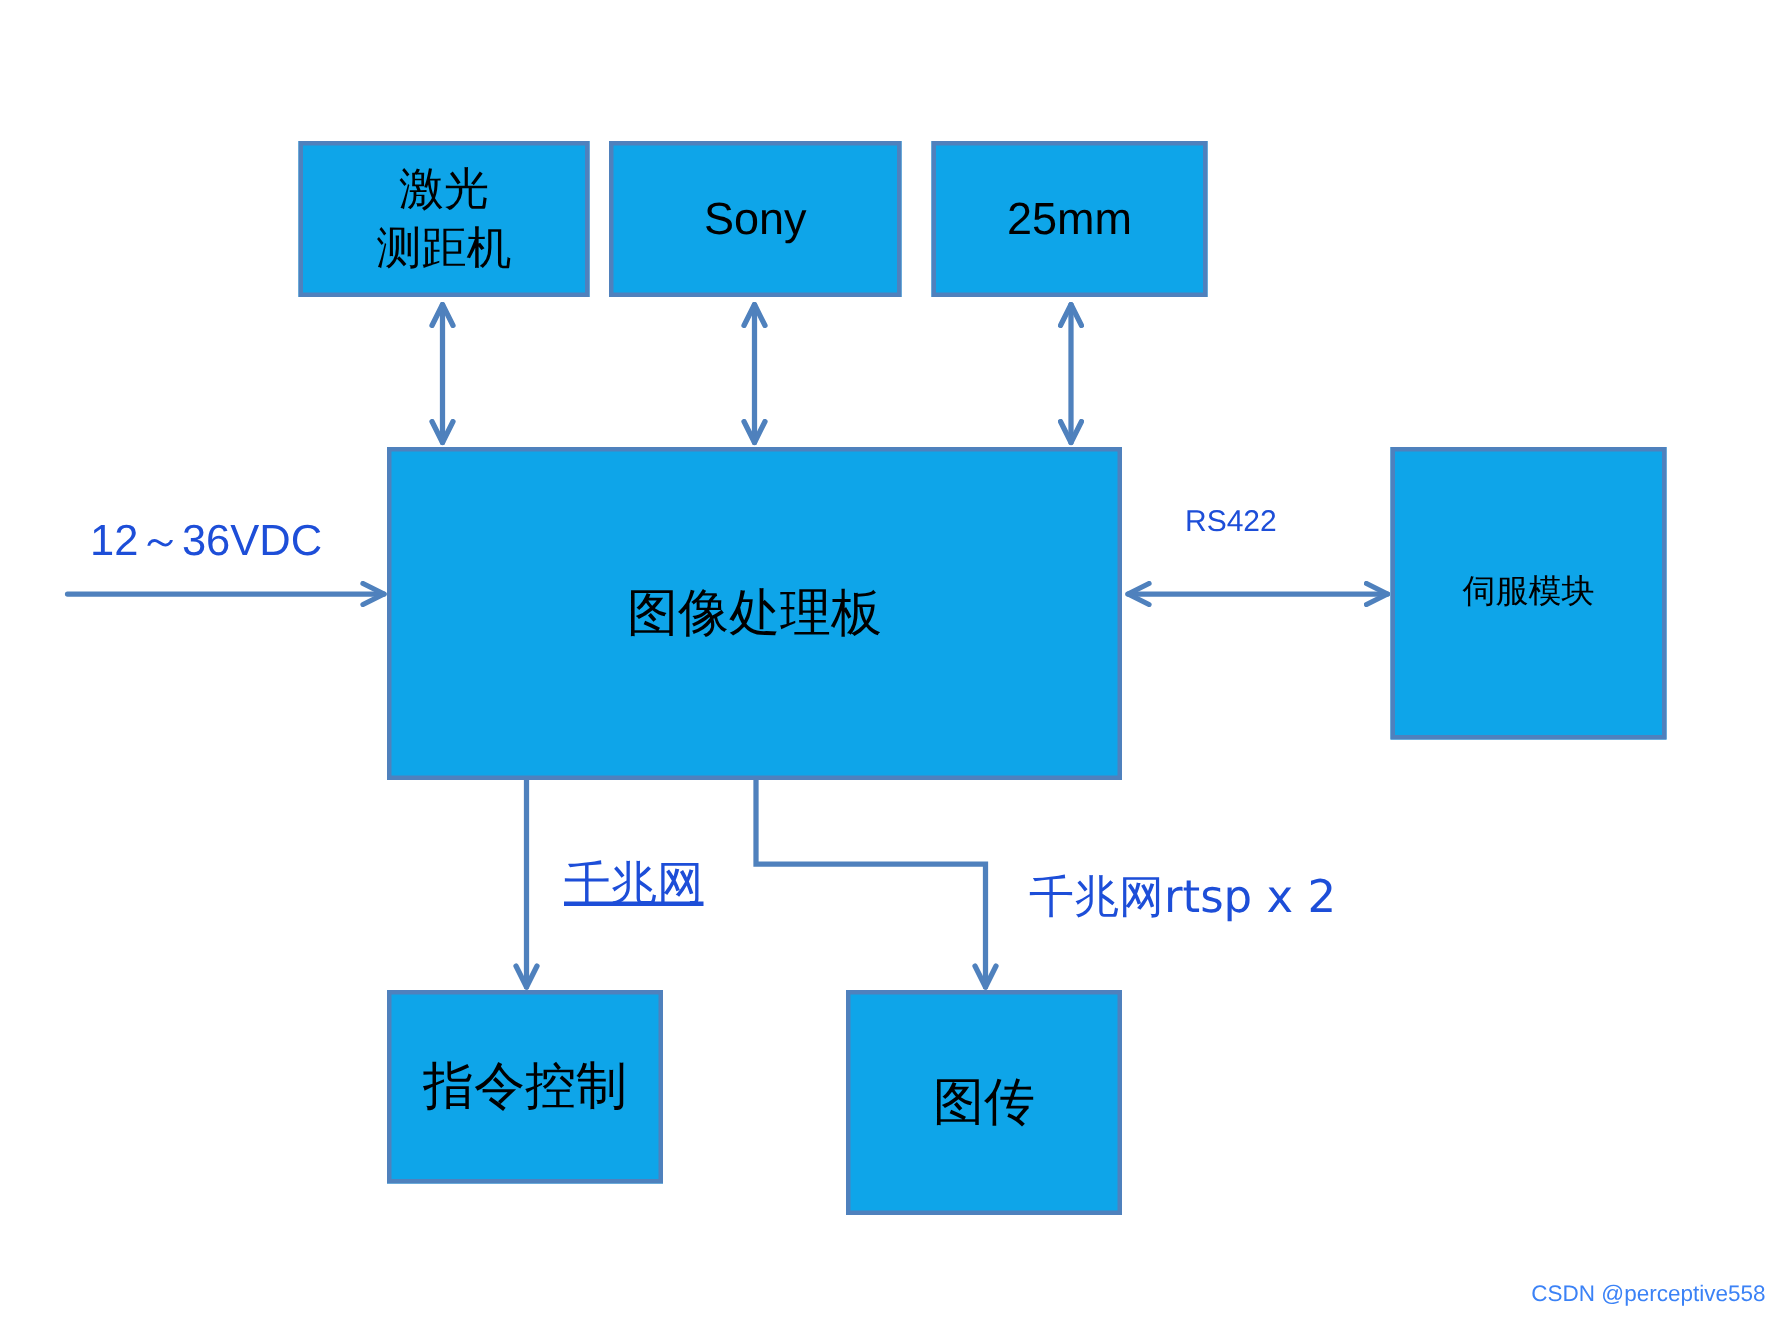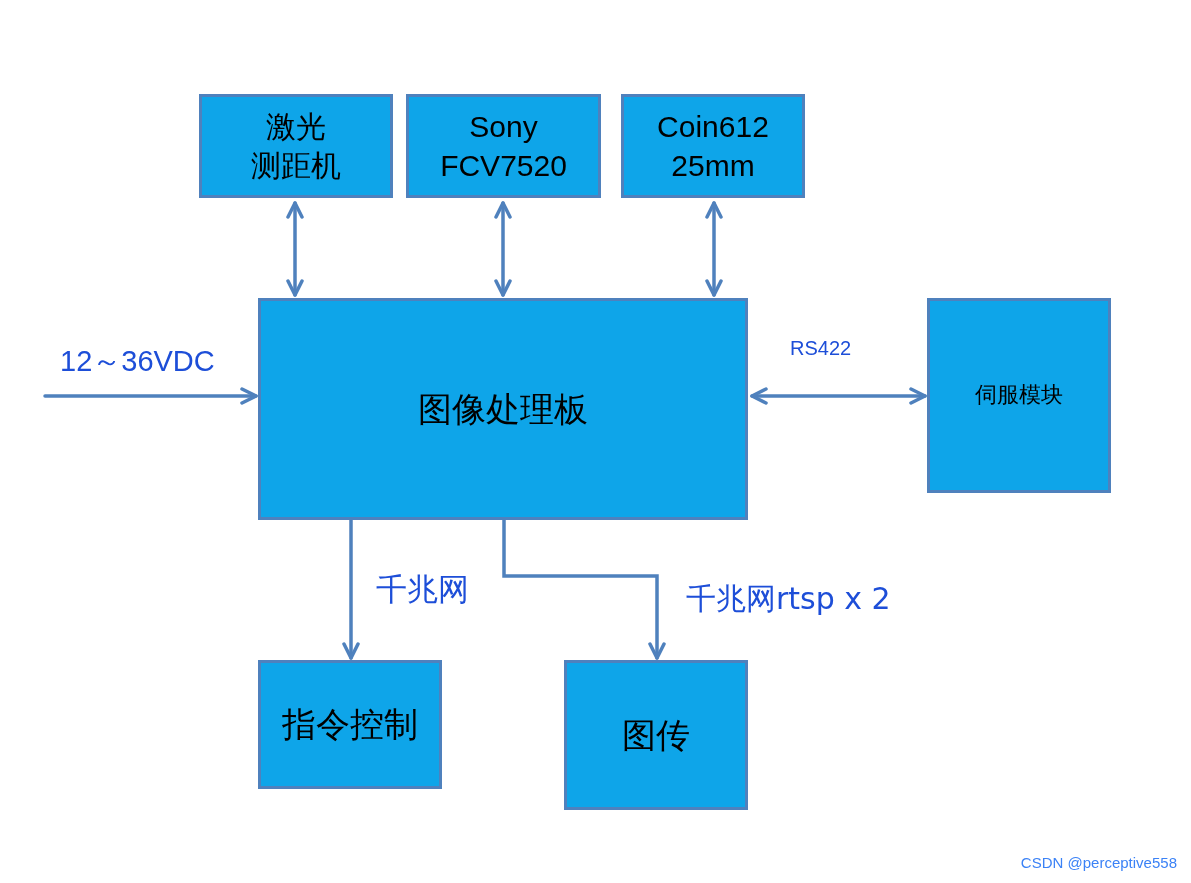--- a/index.html
+++ b/index.html
@@ -81,25 +81,23 @@
   </g>
 </svg>
 
 <div class="box" style="left:199px; top:94px; width:194px; height:104px; font-size:30px;">
   <span class="line">激光</span>
   <span class="line">测距机</span>
 </div>
 
 <div class="box" style="left:406px; top:94px; width:195px; height:104px; font-size:30px; font-family:'Liberation Sans', sans-serif;">
   <span class="line">Sony</span>
-  <span class="line">FCV7520</span>
 </div>
 
 <div class="box" style="left:621px; top:94px; width:184px; height:104px; font-size:30px; font-family:'Liberation Sans', sans-serif;">
-  <span class="line">Coin612</span>
   <span class="line">25mm</span>
 </div>
 
 <div class="box" style="left:258px; top:298px; width:490px; height:222px; font-size:34px;">
   <span class="line">图像处理板</span>
 </div>
 
 <div class="box" style="left:927px; top:298px; width:184px; height:195px; font-size:22px;">
   <span class="line">伺服模块</span>
 </div>
@@ -109,17 +107,17 @@
 </div>
 
 <div class="box" style="left:564px; top:660px; width:184px; height:150px; font-size:34px;">
   <span class="line">图传</span>
 </div>
 
 <div class="lbl" style="left:60px; top:347px; font-size:29px; font-family:'Liberation Sans', sans-serif;">12～36VDC</div>
 
 <div class="lbl" style="left:790px; top:338px; font-size:20px; font-family:'Liberation Sans', sans-serif;">RS422</div>
 
-<div class="lbl" style="left:376px; top:574px; font-size:31px;">千兆网</div>
+<div class="lbl" style="left:376px; top:574px; font-size:31px;text-decoration:underline;">千兆网</div>
 
 <div class="lbl" style="left:686px; top:584px; font-size:30px;">千兆网rtsp x 2</div>
 
 <div class="watermark">CSDN @perceptive558</div>
 
 </body></html>

